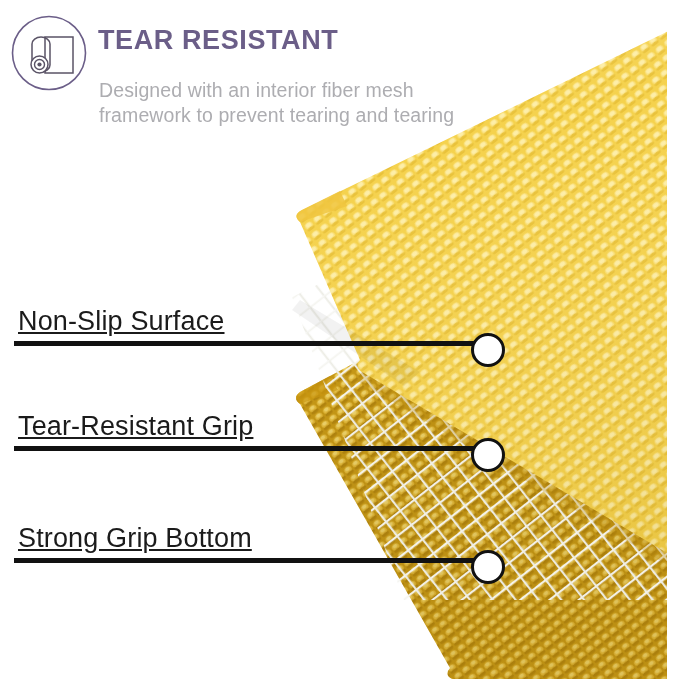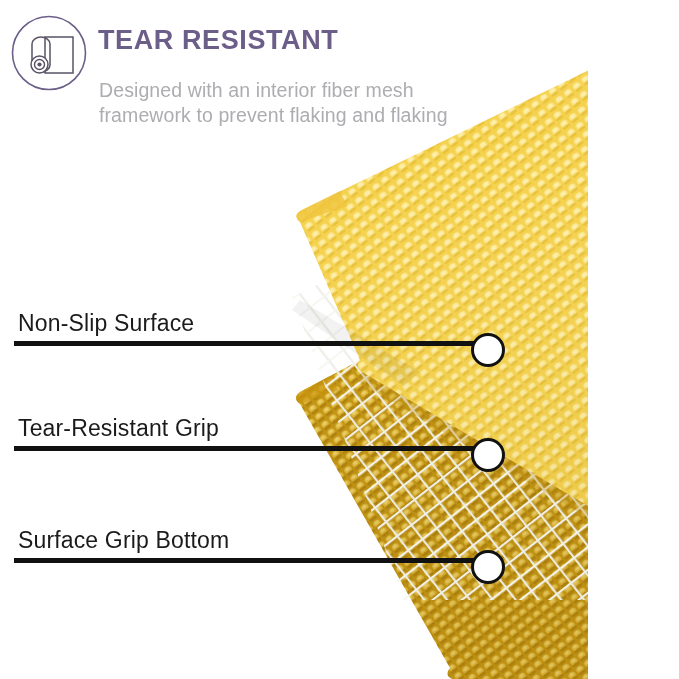--- a/index.html
+++ b/index.html
@@ -13,21 +13,21 @@
     position: relative;
     overflow: hidden;
     font-family: "Liberation Sans", sans-serif;
     -webkit-font-smoothing: antialiased;
   }
 
   
   #canvas {
     position: absolute;
     inset: 0;
-    width: 588px;
+    width: 667px;
     height: 679px;
     background: #ffffff;
     overflow: hidden;
   }
 
   
   .header-icon {
     position: absolute;
     left: 10px;
     top: 14px;
@@ -70,24 +70,25 @@
   
   .callout {
     position: absolute;
     left: 0;
     height: 44px;
   }
   .callout-label {
     position: absolute;
     left: 18px;
     bottom: 13px;
-    font-size: 23px;
+    font-size: 27px;
     color: #1b1b1b;
     white-space: nowrap;
     letter-spacing: 0.15px;
+    text-decoration: underline;
   }
   .callout-rule {
     position: absolute;
     left: 14px;
     bottom: 4px;
     height: 5px;
     background: #111111;
   }
   .callout-dot {
     position: absolute;
@@ -210,33 +211,33 @@
 
     <path d="M 22 30 a 9 7 0 0 1 18 0 L 40 51 a 9 7 0 0 1 -18 0 Z" fill="none" stroke="#5a5366" stroke-width="1.5"></path>
 
     <circle cx="29.5" cy="50.5" r="8.5" fill="#ffffff" stroke="#5a5366" stroke-width="1.5"></circle>
     <circle cx="29.5" cy="50.5" r="5" fill="none" stroke="#5a5366" stroke-width="1.4"></circle>
     <circle cx="29.5" cy="50.5" r="2.1" fill="#5a5366"></circle>
   </svg>
 
   <div class="header-title">TEAR RESISTANT</div>
 
-  <div class="header-sub">Designed with an interior fiber mesh framework to prevent flaking and flaking</div>
+  <div class="header-sub">Designed with an interior fiber mesh framework to prevent tearing and tearing</div>
 
   <div class="callout c1">
     <div class="callout-label">Non-Slip Surface</div>
     <div class="callout-rule" style="width:470px"></div>
   </div>
   <div class="callout-dot" style="left:471px; top:333px;"></div>
 
   <div class="callout c2">
     <div class="callout-label">Tear-Resistant Grip</div>
     <div class="callout-rule" style="width:470px"></div>
   </div>
   <div class="callout-dot" style="left:471px; top:438px;"></div>
 
   <div class="callout c3">
-    <div class="callout-label">Surface Grip Bottom</div>
+    <div class="callout-label">Strong Grip Bottom</div>
     <div class="callout-rule" style="width:470px"></div>
   </div>
   <div class="callout-dot" style="left:471px; top:550px;"></div>
 
 </div>
 
 </body></html>

